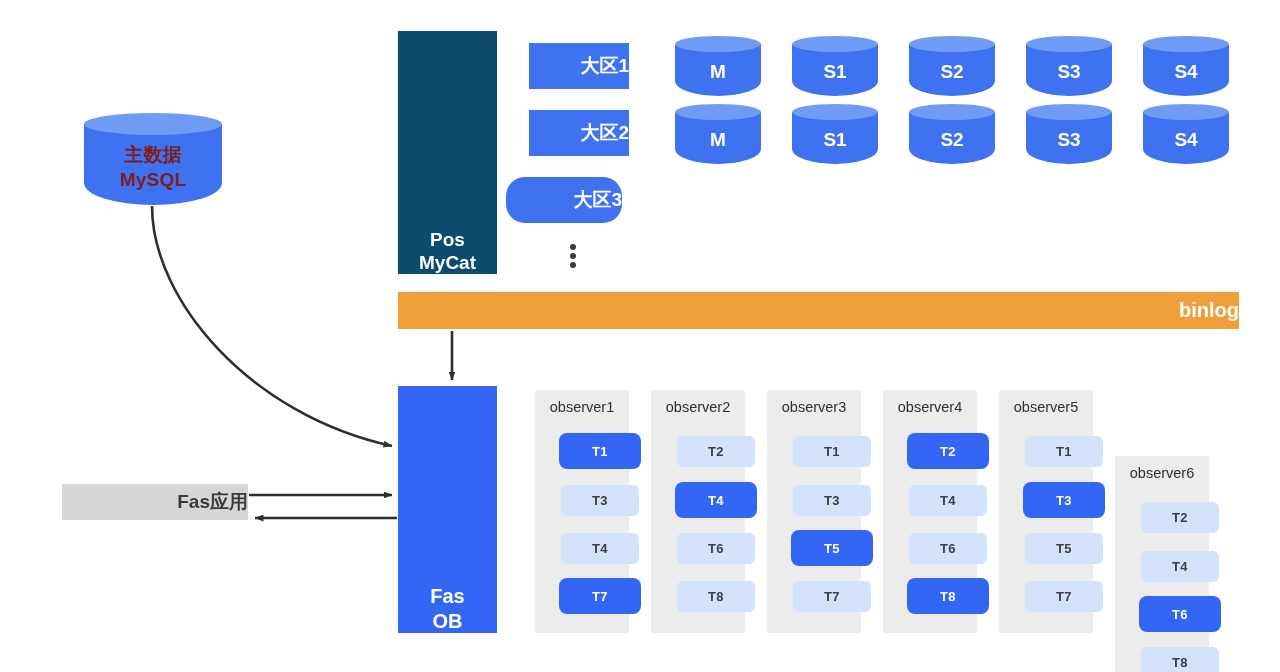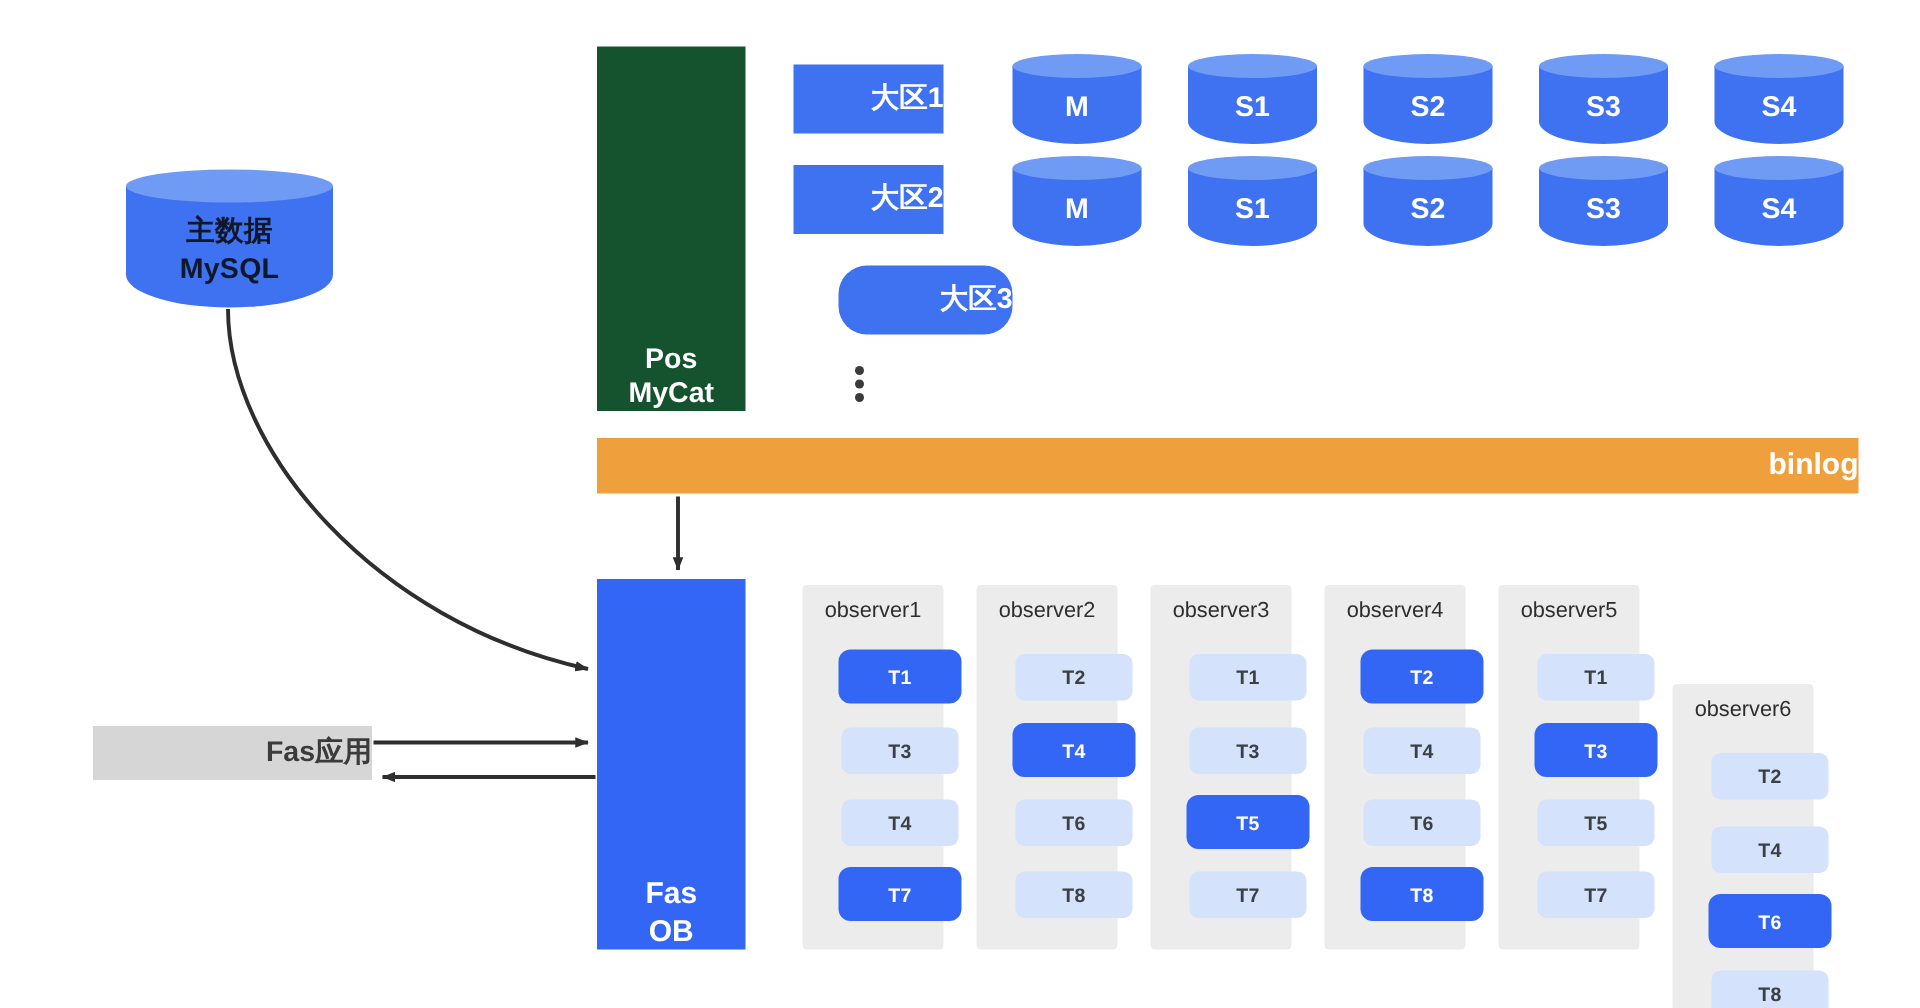--- a/index.html
+++ b/index.html
@@ -51,21 +51,21 @@
     border-radius: 50%;
   }
   .cyl-master .cyl-label {
     position: absolute;
     left: 0; top: 22px;
     width: 138px; height: 66px;
     display: flex;
     flex-direction: column;
     align-items: center;
     justify-content: center;
-    color: #0f172a;
+    color: #7f1d1d;
     font-weight: bold;
     font-size: 19px;
     line-height: 1.3;
     letter-spacing: .2px;
   }
 
   
   .cyl {
     width: 86px;
     height: 60px;
@@ -91,21 +91,21 @@
     display: flex;
     align-items: center;
     justify-content: center;
     color: #ffffff;
     font-weight: bold;
     font-size: 19px;
   }
 
   
   .mycat {
-    background: #14532d;
+    background: #0c4a6e;
     color: #ffffff;
     font-weight: bold;
     font-size: 19px;
     flex-direction: column;
   }
 
   
   .region {
     background: #3f72f0;
     color: #ffffff;
@@ -228,21 +228,21 @@
     <span>Pos</span>
     <span>MyCat</span>
   </div>
 
   <div class="abs box region" style="left:529px; top:43px; width:100px; height:46px;">
     <span>大区1</span>
   </div>
   <div class="abs box region" style="left:529px; top:110px; width:100px; height:46px;">
     <span>大区2</span>
   </div>
-  <div class="abs box region" style="left:559px; top:177px; width:116px; height:46px;border-radius:19px;">
+  <div class="abs box region" style="left:506px; top:177px; width:116px; height:46px;border-radius:19px;">
     <span>大区3</span>
   </div>
   <div class="abs vdots" style="left:569px; top:244px; width:8px; height:24px;">
     <i></i>
       <i></i>
       <i></i>
   </div>
 
   <div class="abs cyl" style="left:675px; top:36px;">
     <div class="cyl-body"></div>

